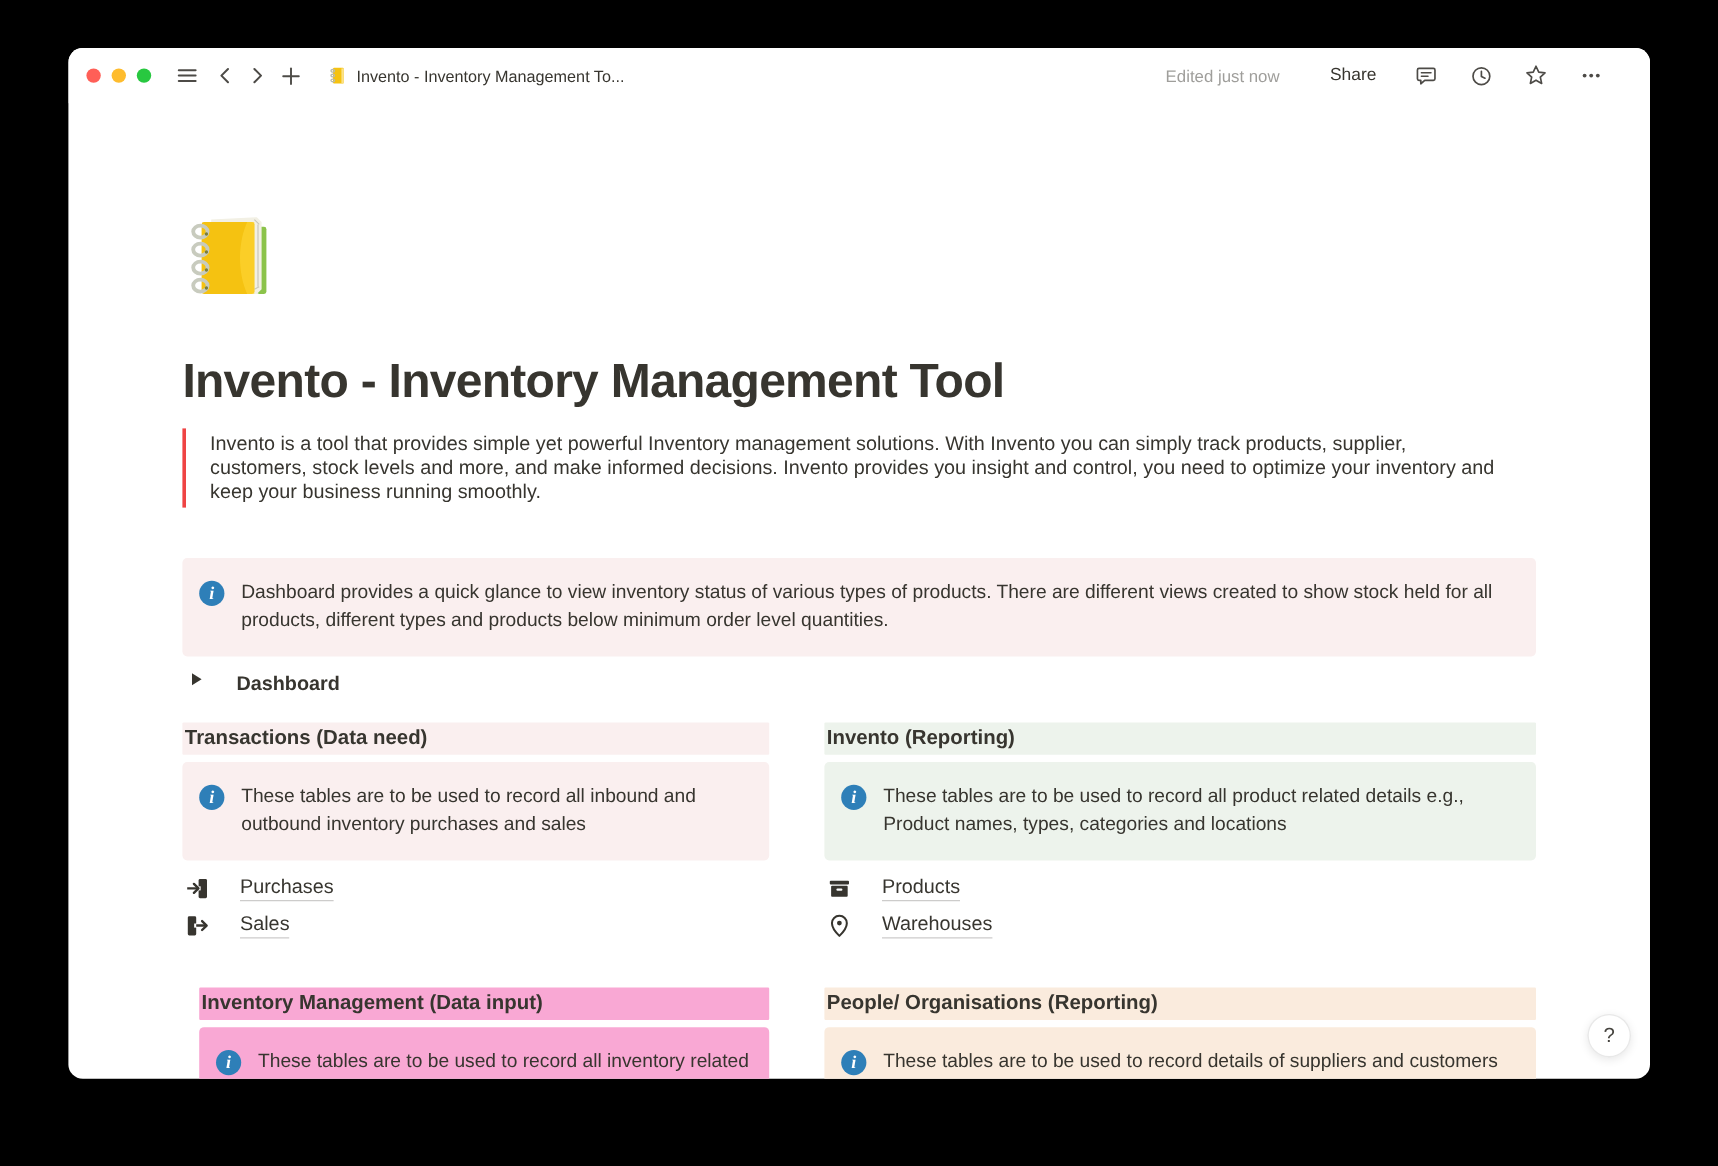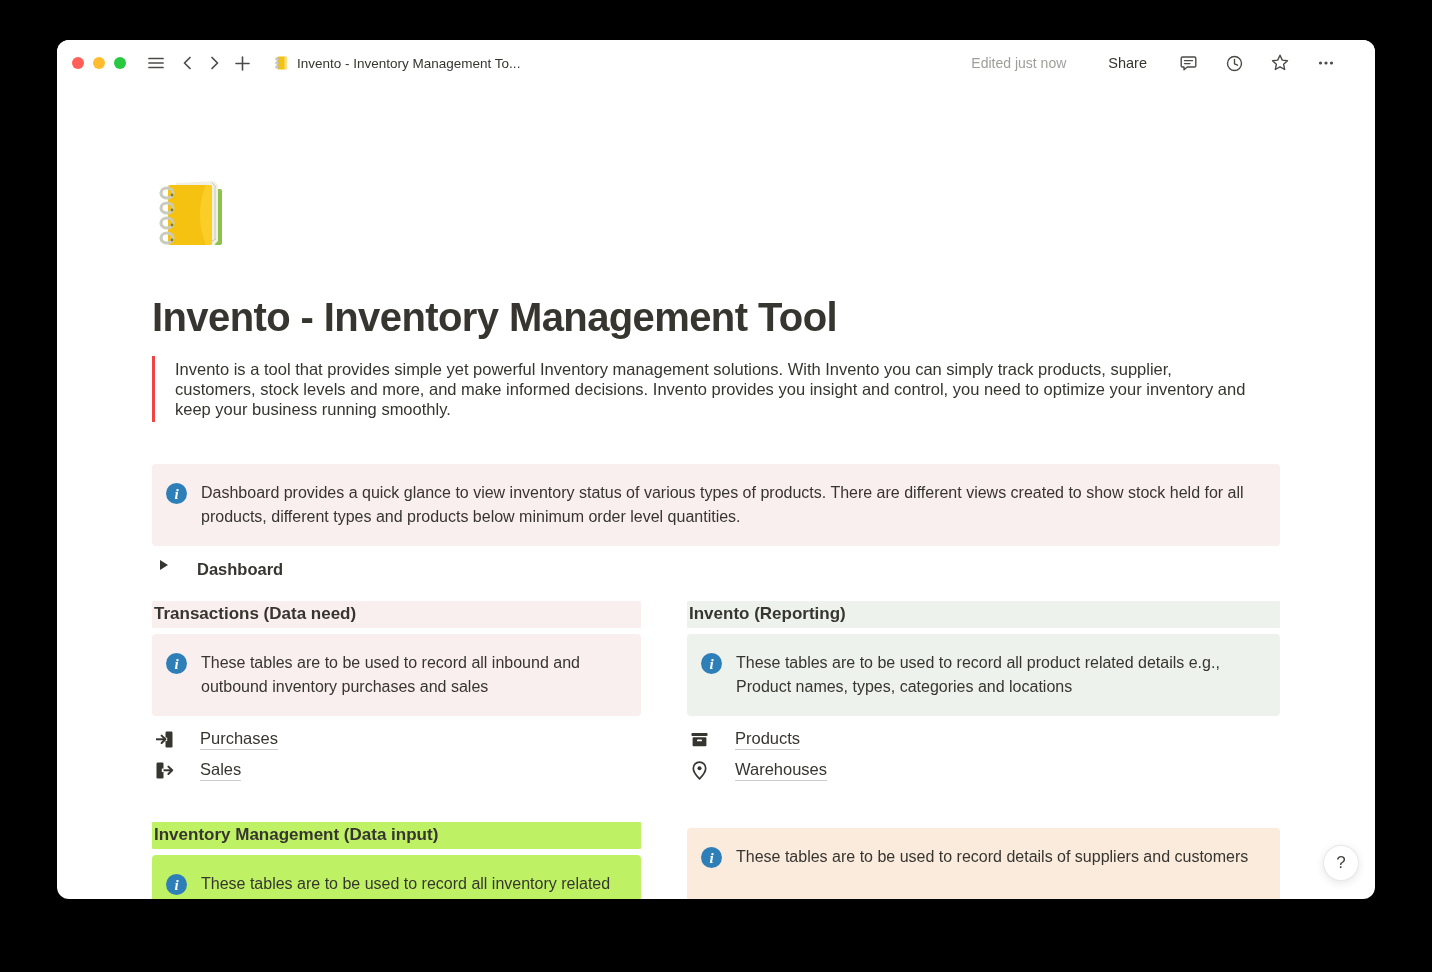--- a/index.html
+++ b/index.html
@@ -75,21 +75,21 @@
     display:grid; grid-template-columns:489px 593px;
     column-gap:46px; row-gap:36px;
   }
   .section-heading {
     font-size:17px; font-weight:700; padding:3px 4px 4px 2px; color:#37352F;
     border-radius:1px;
   }
   .section-callout { margin-top:6px; min-height:79px; }
   .theme-pink   { background:#FAEFEF; }
   .theme-green  { background:#EDF3EC; }
-  .theme-yellow { background:#bef264; }
+  .theme-yellow { background:#f9a8d4;margin-left:14px; }
   .theme-orange { background:#FAEBDD; }
   .links { margin-top:8px; }
   .link-row {
     display:flex; align-items:center; gap:25px;
     padding:3px 2px; height:31px; cursor:pointer; width:fit-content;
   }
   .link-icon { width:21px; height:21px; color:#37352F; flex:0 0 auto; }
   .link-icon svg { display:block; }
   .link-label {
     font-size:16.5px; font-weight:500; color:#37352F;
@@ -297,20 +297,21 @@
 
       <div class="section">
         <div class="section-heading theme-yellow">Inventory Management (Data input)</div>
         <div class="callout section-callout theme-yellow">
           <span class="info-badge">i</span>
           <span>These tables are to be used to record all inventory related adjustments e.g. Carrying out physical stock checks and record levels</span>
         </div>
       </div>
 
       <div class="section">
+        <div class="section-heading theme-orange">People/ Organisations (Reporting)</div>
         <div class="callout section-callout theme-orange">
           <span class="info-badge">i</span>
           <span>These tables are to be used to record details of suppliers and customers</span>
         </div>
       </div>
 
     </div>
   </div>
 
   <div class="help-btn">?</div>

